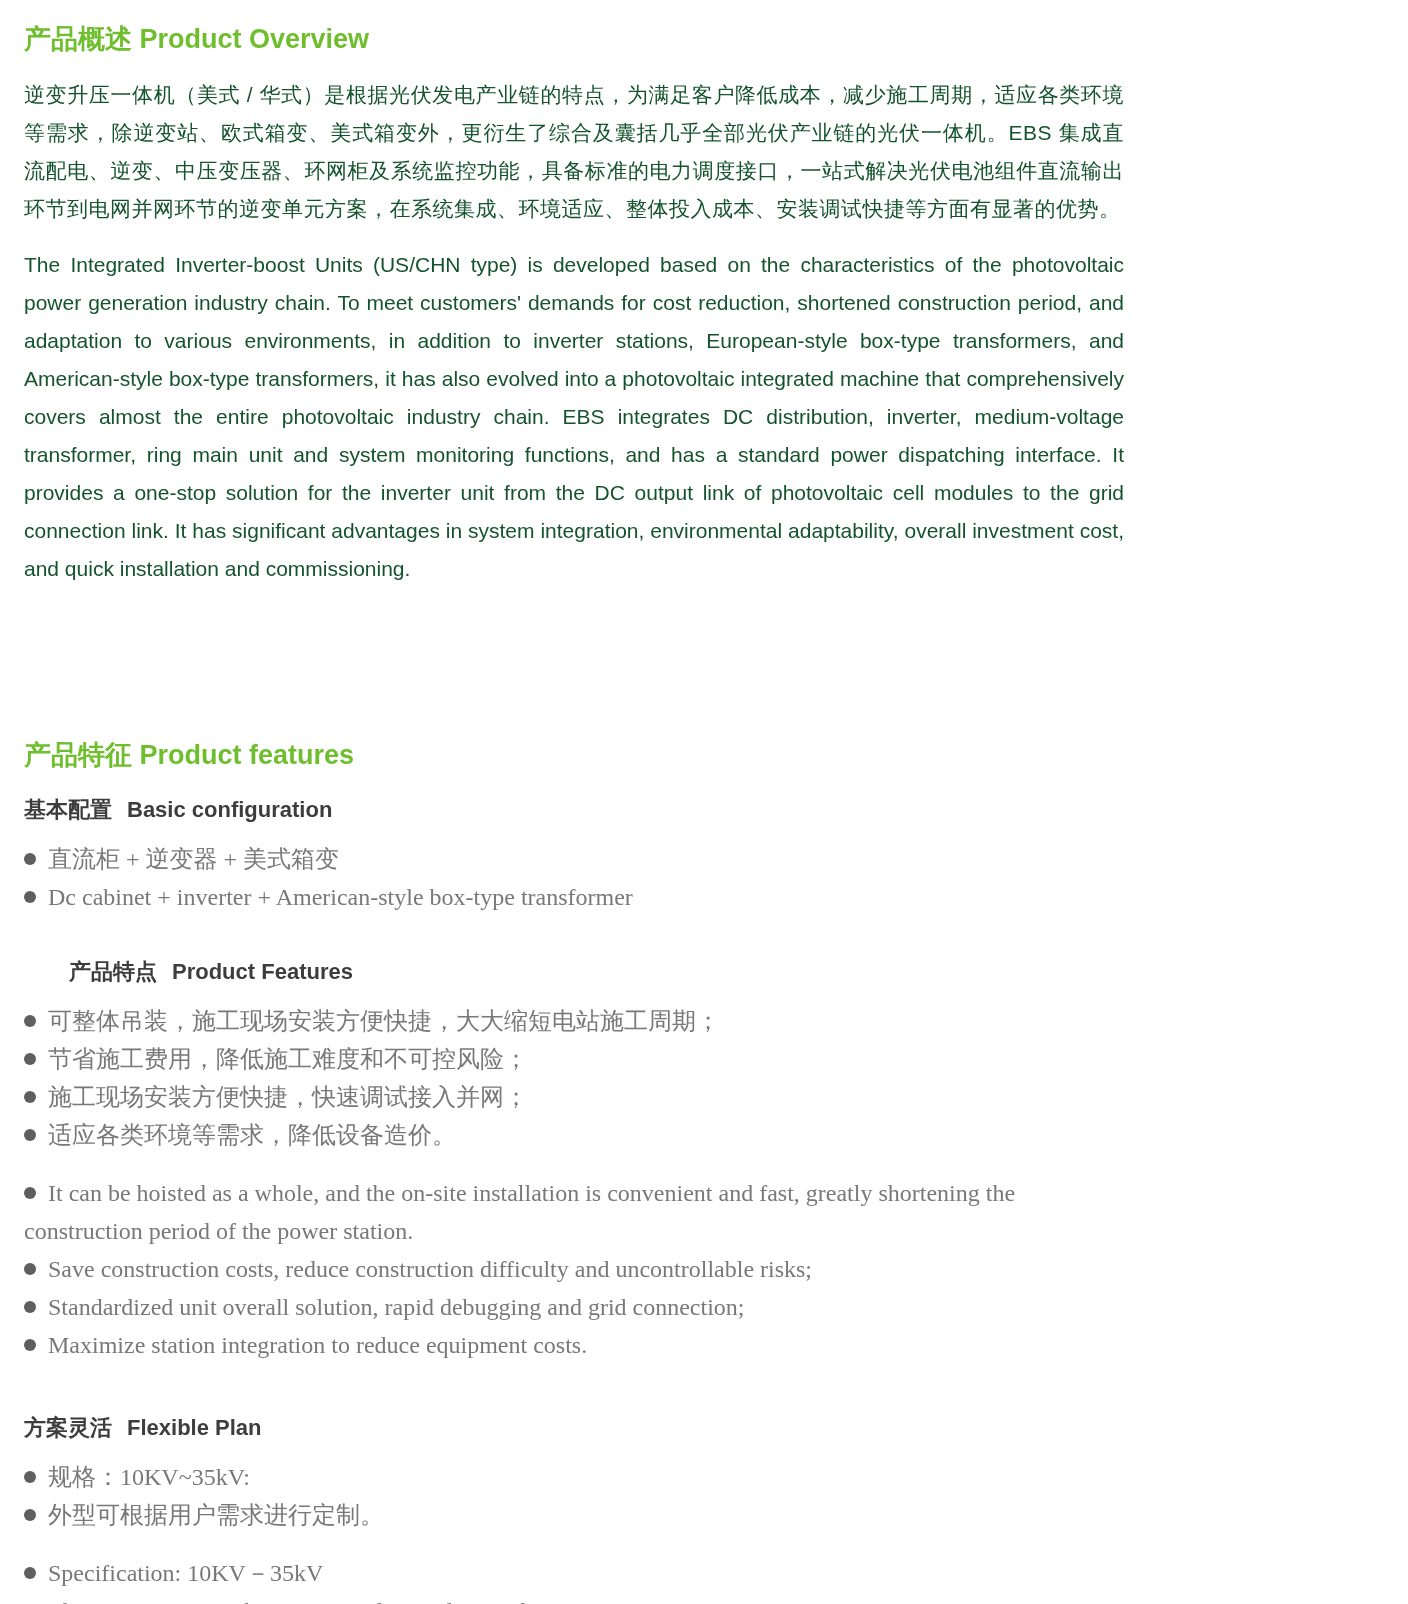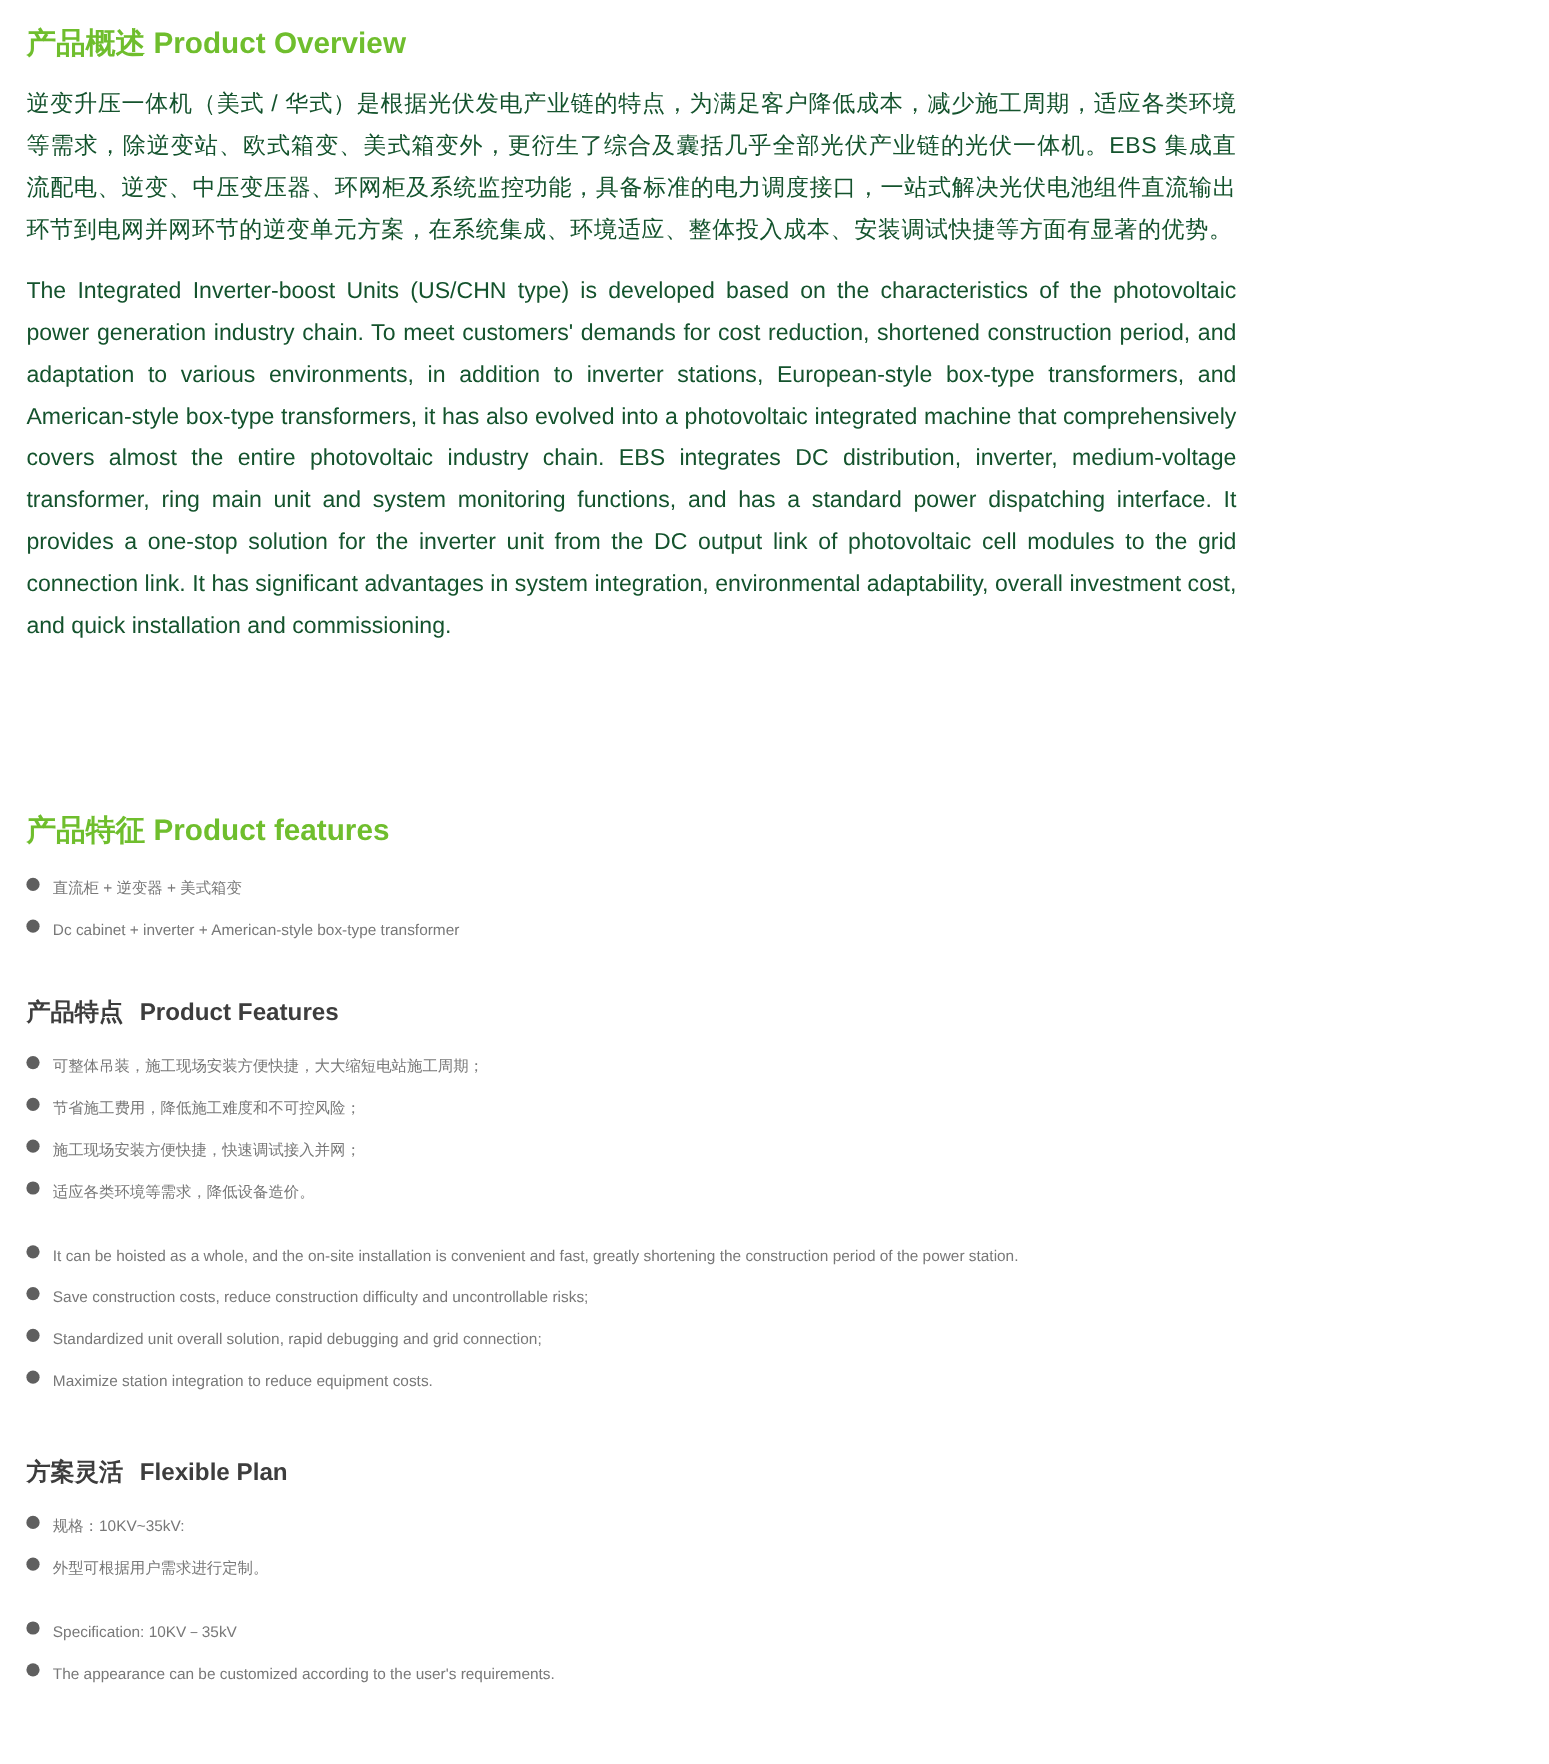--- a/index.html
+++ b/index.html
@@ -35,29 +35,30 @@
   .section-features { margin-top: 150px; }
   .subheading {
     color: #3d3d3d;
     font-size: 22px;
     font-weight: 700;
     line-height: 28px;
     margin: 0;
   }
   .subheading .zh { margin-right: 15px; }
   .sub-basic { margin-top: 24px; }
-  .sub-feat  { margin-top: 42px; }
+  .sub-feat  { margin-top: 42px; margin-left: 45px; }
   .sub-plan  { margin-top: 50px; }
   .bullets { margin-top: 16px; }
   .bullets.gap-top { margin-top: 20px; }
   .bullet {
     color: #787878;
-    font-size: 14px;
+    font-size: 24px;
     line-height: 38px;
     margin: 0;
+    font-family: Liberation Serif, serif;
   }
   .bullet .dot {
     display: inline-block;
     width: 12px;
     height: 12px;
     border-radius: 50%;
     background: #5f5f5f;
     margin-right: 12px;
     vertical-align: 2px;
   }
@@ -70,20 +71,23 @@
 
   <h1 class="h-green">产品概述 Product Overview</h1>
 
   <p class="para zh">逆变升压一体机（美式 / 华式）是根据光伏发电产业链的特点，为满足客户降低成本，减少施工周期，适应各类环境等需求，除逆变站、欧式箱变、美式箱变外，更衍生了综合及囊括几乎全部光伏产业链的光伏一体机。EBS 集成直流配电、逆变、中压变压器、环网柜及系统监控功能，具备标准的电力调度接口，一站式解决光伏电池组件直流输出环节到电网并网环节的逆变单元方案，在系统集成、环境适应、整体投入成本、安装调试快捷等方面有显著的优势。</p>
 
   <p class="para en">The Integrated Inverter-boost Units (US/CHN type) is developed based on the characteristics of the photovoltaic power generation industry chain. To meet customers' demands for cost reduction, shortened construction period, and adaptation to various environments, in addition to inverter stations, European-style box-type transformers, and American-style box-type transformers, it has also evolved into a photovoltaic integrated machine that comprehensively covers almost the entire photovoltaic industry chain. EBS integrates DC distribution, inverter, medium-voltage transformer, ring main unit and system monitoring functions, and has a standard power dispatching interface. It provides a one-stop solution for the inverter unit from the DC output link of photovoltaic cell modules to the grid connection link. It has significant advantages in system integration, environmental adaptability, overall investment cost, and quick installation and commissioning.</p>
 
   <div class="section-features">
     <h1 class="h-green">产品特征 Product features</h1>
 
+    <h2 class="subheading sub-basic">
+      <span class="zh">基本配置</span><span class="en">Basic configuration</span>
+    </h2>
     <div class="bullets">
       <p class="bullet"><span class="dot"></span><span>直流柜 + 逆变器 + 美式箱变</span></p>
       <p class="bullet"><span class="dot"></span><span>Dc cabinet + inverter + American-style box-type transformer</span></p>
     </div>
 
     <h2 class="subheading sub-feat">
       <span class="zh">产品特点</span><span class="en">Product Features</span>
     </h2>
     <div class="bullets">
       <p class="bullet"><span class="dot"></span><span>可整体吊装，施工现场安装方便快捷，大大缩短电站施工周期；</span></p>

